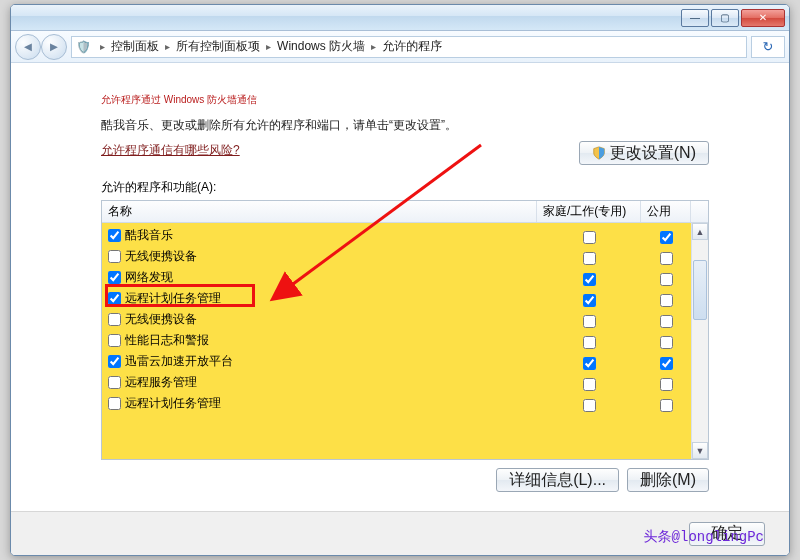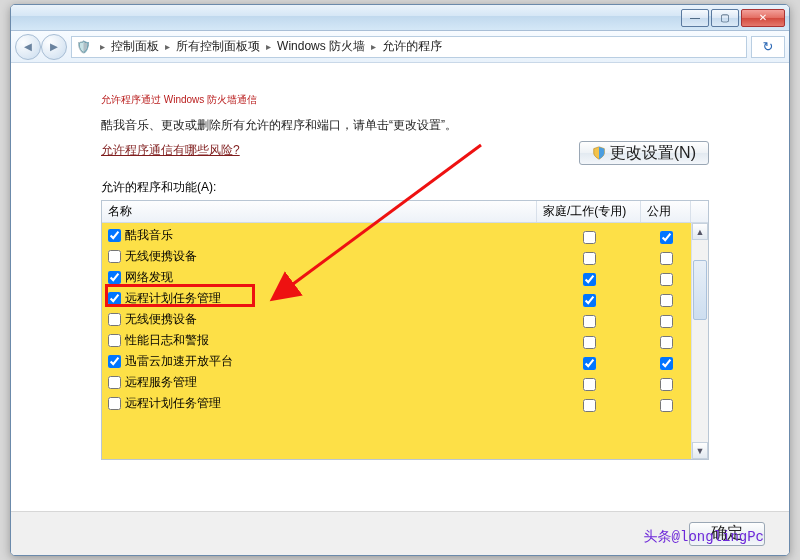--- a/index.html
+++ b/index.html
@@ -410,20 +410,24 @@
           <div class="vs-track">
             <div class="vs-thumb"></div>
           </div>
           <div class="vs-btn">▼</div>
         </div>
       </div>
 
       <div id="hl" class="red-highlight" style="left: 3px; top: 83px; width: 150px; height: 23px;"></div>
     </div>
 
+    <div class="below-list">
+      <button class="winbtn">详细信息(L)...</button>
+      <button class="winbtn">删除(M)</button>
+    </div>
   </div>
 
   <div class="footer">
     <button class="winbtn">确定</button>
   </div>
 
   <svg class="arrow" style="left:0;top:0;width:100%;height:100%;">
     <defs>
       <marker id="ah" markerWidth="12" markerHeight="12" refX="2" refY="5" orient="auto">
         <path d="M0,0 L10,5 L0,10 Z" fill="#e11"></path>

